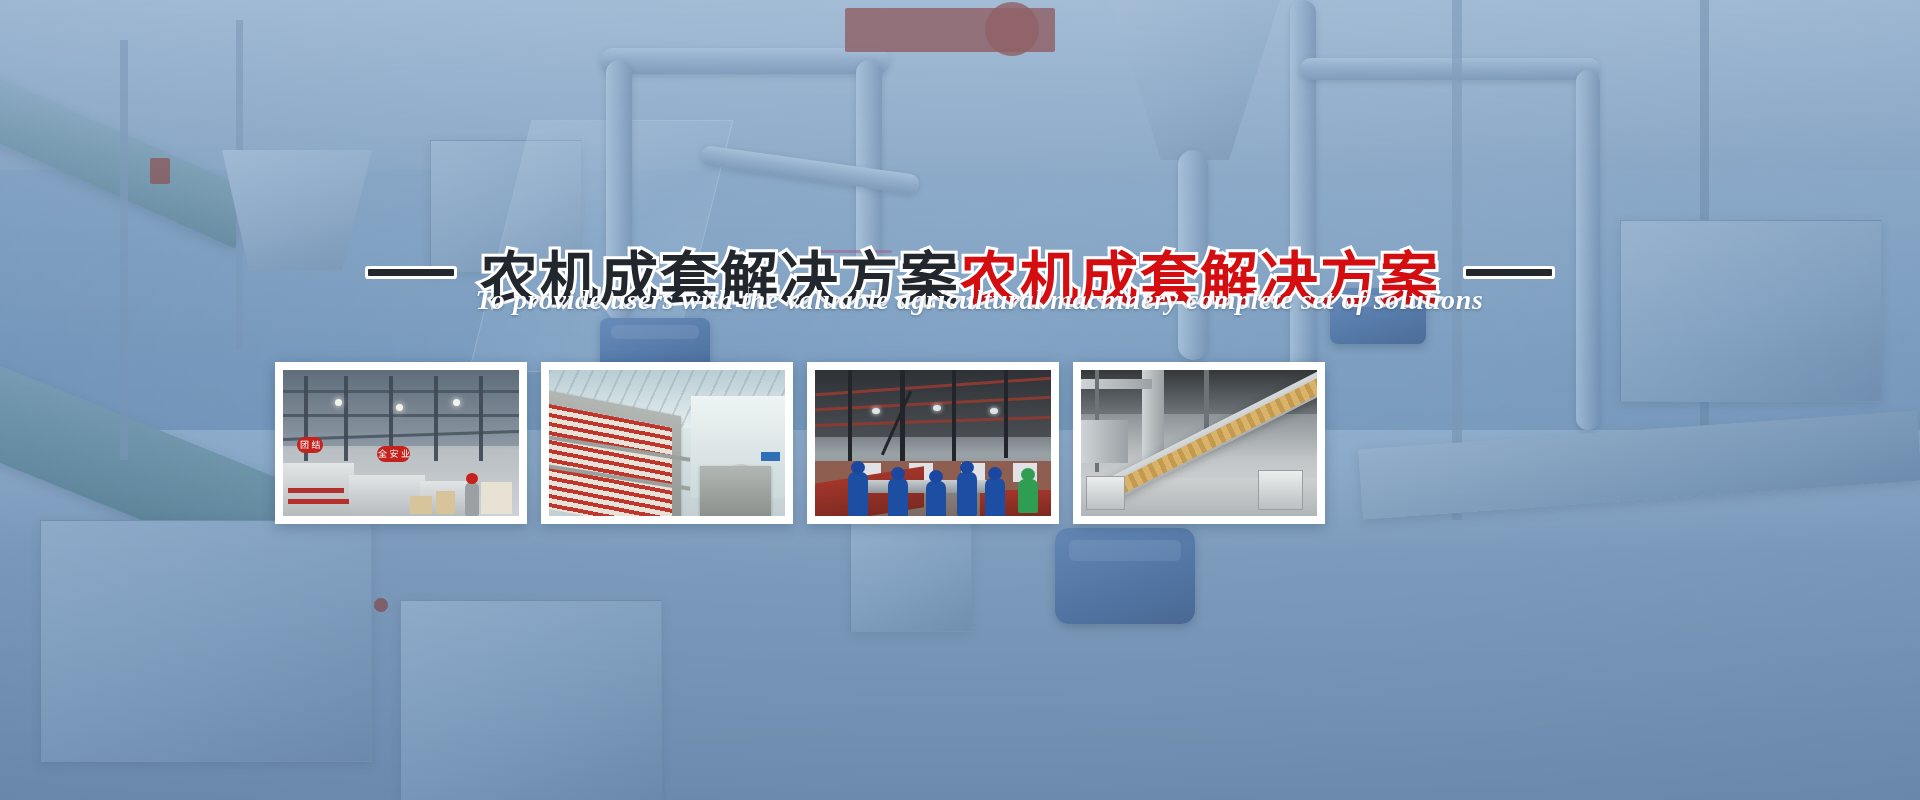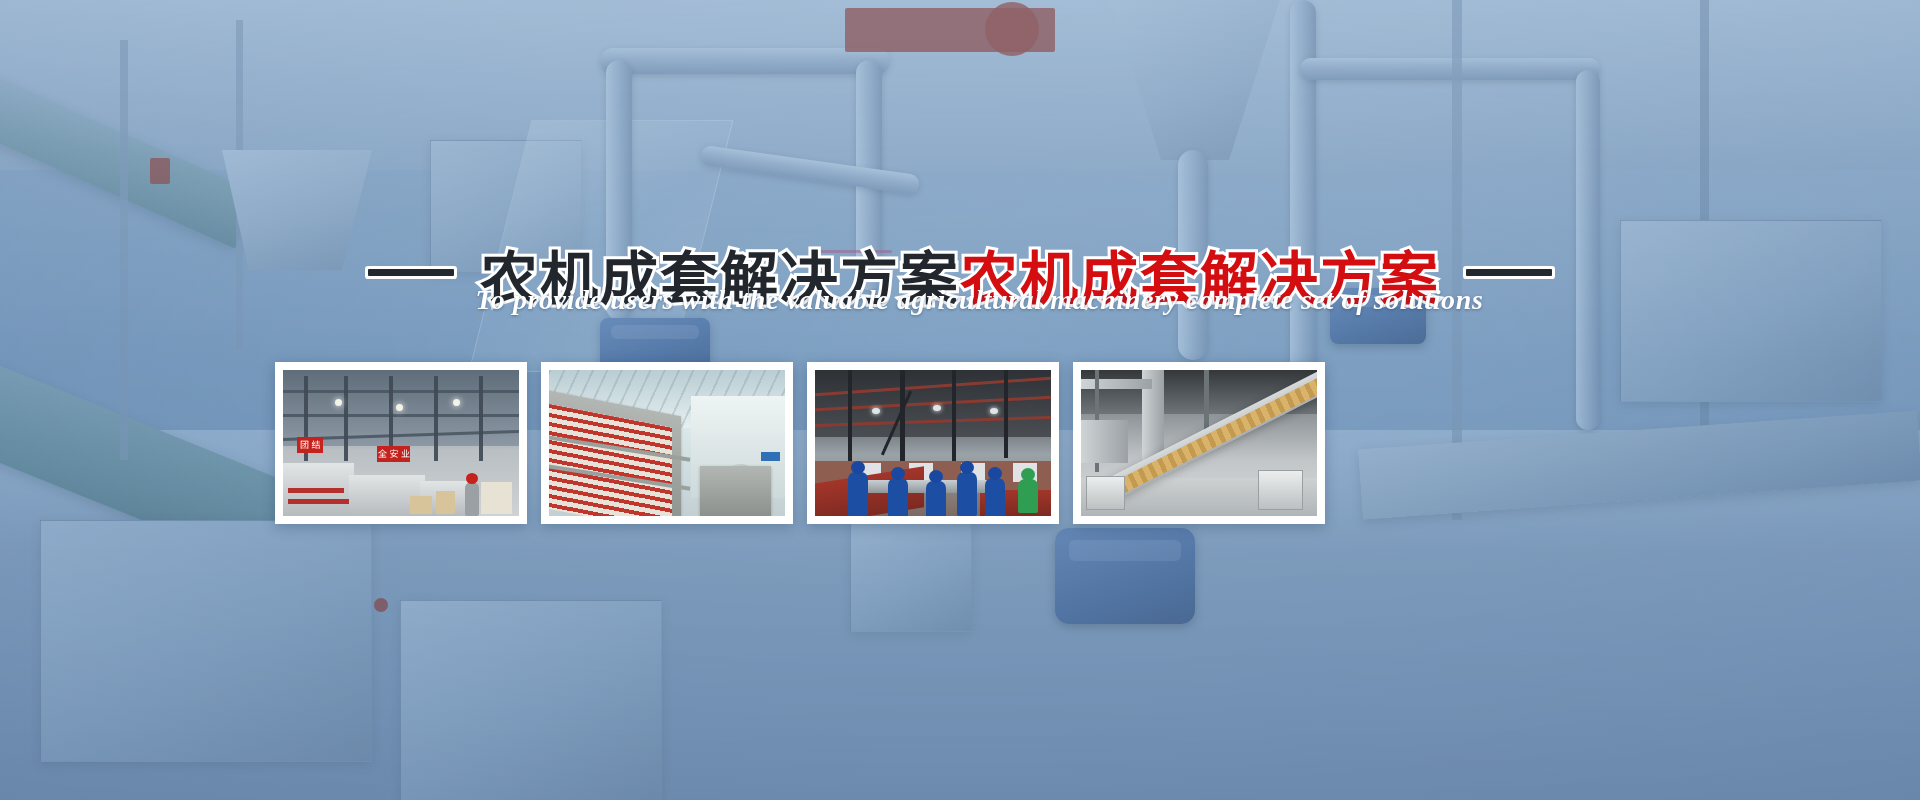--- a/index.html
+++ b/index.html
@@ -147,21 +147,21 @@
     background:#6d7e8c;
   }
 
   
   .t1{background:linear-gradient(180deg,#7c8b98 0%,#8d9aa5 32%,#b9bfc3 55%,#cfd2d4 100%);}
   .t1 .roofline{position:absolute;left:0;right:0;top:0;height:52%;
     background:linear-gradient(180deg,#5f6d7a,#8c98a4);}
   .t1 .truss{position:absolute;background:#4a5663;height:3px;opacity:.9;}
   .t1 .col{position:absolute;top:4%;width:4px;height:58%;background:#3f4a56;opacity:.92;}
   .t1 .lamp{position:absolute;width:7px;height:7px;border-radius:50%;background:#f2f4e8;box-shadow:0 0 6px #fff;}
-  .t1 .banner-red{position:absolute;height:16px;background:#c4221d;}
+  .t1 .banner-red{position:absolute;height:16px;background:#c4221d;border-radius:8px;}
   .t1 .banner-red span{display:block;color:#fff;font-size:9px;text-align:center;line-height:16px;}
   .t1 .machine{position:absolute;bottom:0;background:linear-gradient(180deg,#e2e5e6,#b6bbbe);}
   .t1 .crate{position:absolute;bottom:2px;background:#d8c49a;}
   .t1 .worker{position:absolute;bottom:0;width:14px;height:34px;background:#9aa0a4;border-radius:6px 6px 2px 2px;}
   .t1 .worker:before{content:"";position:absolute;top:-9px;left:1px;width:12px;height:11px;border-radius:50%;background:#c4221d;}
   .t1 .redtray{position:absolute;height:5px;background:#b4302a;}
 
   
   .t2{background:linear-gradient(180deg,#cfe0e4 0%,#dbe8ea 40%,#c3cfd2 100%);}
   .t2 .ceil{position:absolute;left:0;right:0;top:0;height:40%;

